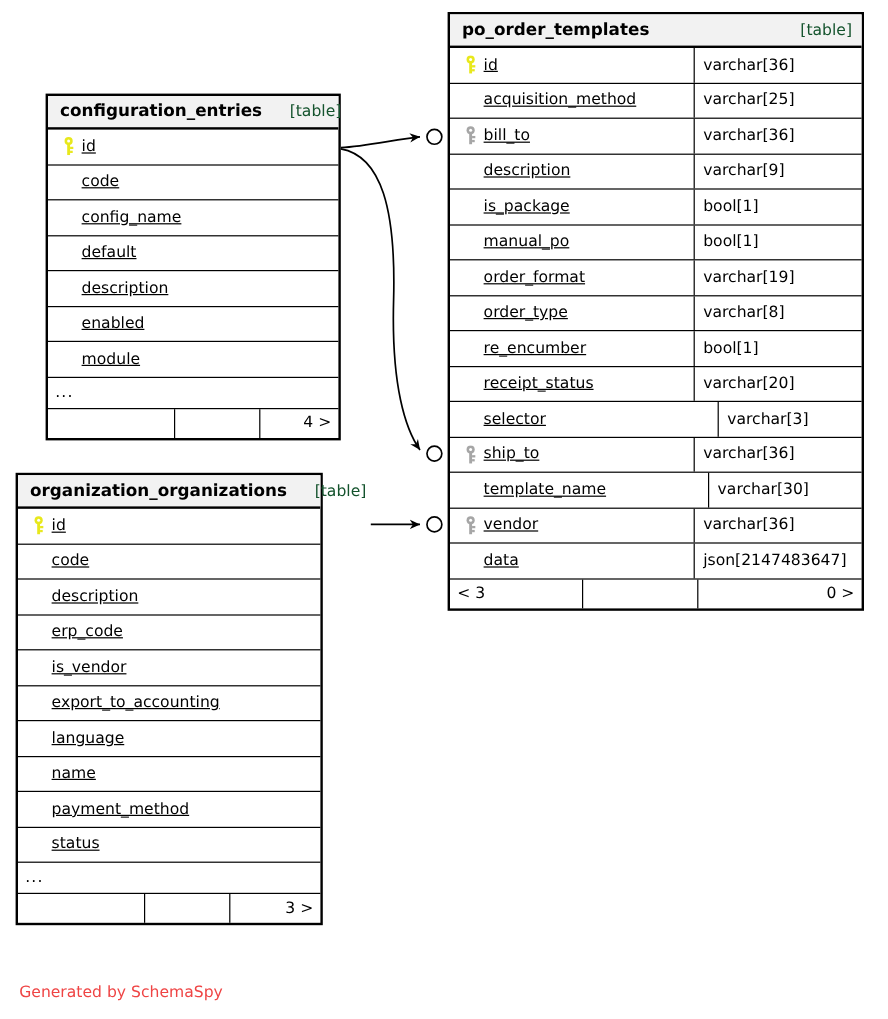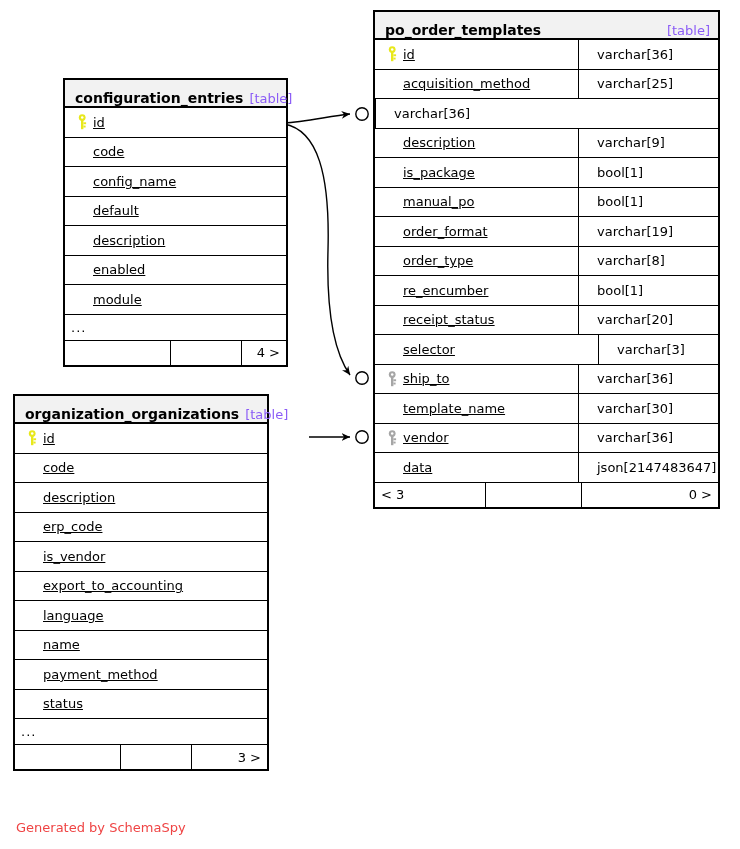--- a/index.html
+++ b/index.html
@@ -36,33 +36,34 @@
     background: #ffffff;
     border: 2px solid #000000;
     box-sizing: border-box;
   }
 
   .table-header {
     background: #f2f2f2;
     border-bottom: 2px solid #000000;
     height: 28px;
     display: flex;
-    align-items: flex-end;
+    align-items: center;
     justify-content: space-between;
     padding: 0 8px 0 10px;
     box-sizing: border-box;
+    gap: 17px;
   }
   .table-title {
     font-weight: bold;
     font-size: 14px;
     white-space: nowrap;
   }
   .table-kind {
     font-size: 13px;
-    color: #8b5cf6;
+    color: #14532d;
     white-space: nowrap;
     padding-left: 6px;
   }
 
   .row {
     display: flex;
     height: 29.5px;
     border-bottom: 1.5px solid #000000;
     box-sizing: border-box;
   }
@@ -75,21 +76,21 @@
     padding-left: 8px;
     box-sizing: border-box;
     min-width: 0;
     overflow: hidden;
     text-decoration: underline;
   }
   .cell-type {
     flex: 0 0 auto;
     display: flex;
     align-items: center;
-    padding-left: 18px;
+    padding-left: 7px;
     border-left: 1.5px solid #000000;
     box-sizing: border-box;
     white-space: nowrap;
   }
 
   .keyslot {
     flex: 0 0 20px;
     display: flex;
     align-items: center;
     justify-content: center;
@@ -183,119 +184,131 @@
       <div class="row">
         <div class="cell-name">
           <span class="keyslot"></span>
           <span class="col-label">acquisition_method</span>
         </div>
         <div class="cell-type" style="width:140px">
           <span>varchar[25]</span>
         </div>
       </div>
       <div class="row">
-        <div class="cell-type" style="width:140px">
-          <span>varchar[36]</span>
-        </div>
-      </div>
-      <div class="row">
-        <div class="cell-name">
-          <span class="keyslot"></span>
-          <span class="col-label">description</span>
-        </div>
-        <div class="cell-type" style="width:140px">
-          <span>varchar[9]</span>
-        </div>
-      </div>
-      <div class="row">
-        <div class="cell-name">
-          <span class="keyslot"></span>
-          <span class="col-label">is_package</span>
-        </div>
-        <div class="cell-type" style="width:140px">
-          <span>bool[1]</span>
-        </div>
-      </div>
-      <div class="row">
-        <div class="cell-name">
-          <span class="keyslot"></span>
-          <span class="col-label">manual_po</span>
-        </div>
-        <div class="cell-type" style="width:140px">
-          <span>bool[1]</span>
-        </div>
-      </div>
-      <div class="row">
-        <div class="cell-name">
-          <span class="keyslot"></span>
-          <span class="col-label">order_format</span>
-        </div>
-        <div class="cell-type" style="width:140px">
-          <span>varchar[19]</span>
-        </div>
-      </div>
-      <div class="row">
-        <div class="cell-name">
-          <span class="keyslot"></span>
-          <span class="col-label">order_type</span>
-        </div>
-        <div class="cell-type" style="width:140px">
-          <span>varchar[8]</span>
-        </div>
-      </div>
-      <div class="row">
-        <div class="cell-name">
-          <span class="keyslot"></span>
-          <span class="col-label">re_encumber</span>
-        </div>
-        <div class="cell-type" style="width:140px">
-          <span>bool[1]</span>
-        </div>
-      </div>
-      <div class="row">
-        <div class="cell-name">
-          <span class="keyslot"></span>
-          <span class="col-label">receipt_status</span>
-        </div>
-        <div class="cell-type" style="width:140px">
-          <span>varchar[20]</span>
-        </div>
-      </div>
-      <div class="row">
-        <div class="cell-name">
-          <span class="keyslot"></span>
-          <span class="col-label">selector</span>
-        </div>
-        <div class="cell-type" style="width:120px">
-          <span>varchar[3]</span>
-        </div>
-      </div>
-      <div class="row">
         <div class="cell-name">
           <span class="keyslot">
             <svg class="key-icon" width="11" height="16" viewBox="0 0 11 16">
               <circle cx="4.2" cy="3.6" r="3.4" fill="#a6a6a6"></circle>
               <circle cx="4.2" cy="3.6" r="1.25" fill="#ffffff"></circle>
               <rect x="3.0" y="5.6" width="2.4" height="9.6" fill="#a6a6a6"></rect>
               <rect x="5.4" y="8.3" width="2.7" height="1.9" fill="#a6a6a6"></rect>
               <rect x="5.4" y="11.6" width="2.2" height="1.9" fill="#a6a6a6"></rect>
             </svg>
           </span>
+          <span class="col-label">bill_to</span>
+        </div>
+        <div class="cell-type" style="width:140px">
+          <span>varchar[36]</span>
+        </div>
+      </div>
+      <div class="row">
+        <div class="cell-name">
+          <span class="keyslot"></span>
+          <span class="col-label">description</span>
+        </div>
+        <div class="cell-type" style="width:140px">
+          <span>varchar[9]</span>
+        </div>
+      </div>
+      <div class="row">
+        <div class="cell-name">
+          <span class="keyslot"></span>
+          <span class="col-label">is_package</span>
+        </div>
+        <div class="cell-type" style="width:140px">
+          <span>bool[1]</span>
+        </div>
+      </div>
+      <div class="row">
+        <div class="cell-name">
+          <span class="keyslot"></span>
+          <span class="col-label">manual_po</span>
+        </div>
+        <div class="cell-type" style="width:140px">
+          <span>bool[1]</span>
+        </div>
+      </div>
+      <div class="row">
+        <div class="cell-name">
+          <span class="keyslot"></span>
+          <span class="col-label">order_format</span>
+        </div>
+        <div class="cell-type" style="width:140px">
+          <span>varchar[19]</span>
+        </div>
+      </div>
+      <div class="row">
+        <div class="cell-name">
+          <span class="keyslot"></span>
+          <span class="col-label">order_type</span>
+        </div>
+        <div class="cell-type" style="width:140px">
+          <span>varchar[8]</span>
+        </div>
+      </div>
+      <div class="row">
+        <div class="cell-name">
+          <span class="keyslot"></span>
+          <span class="col-label">re_encumber</span>
+        </div>
+        <div class="cell-type" style="width:140px">
+          <span>bool[1]</span>
+        </div>
+      </div>
+      <div class="row">
+        <div class="cell-name">
+          <span class="keyslot"></span>
+          <span class="col-label">receipt_status</span>
+        </div>
+        <div class="cell-type" style="width:140px">
+          <span>varchar[20]</span>
+        </div>
+      </div>
+      <div class="row">
+        <div class="cell-name">
+          <span class="keyslot"></span>
+          <span class="col-label">selector</span>
+        </div>
+        <div class="cell-type" style="width:120px">
+          <span>varchar[3]</span>
+        </div>
+      </div>
+      <div class="row">
+        <div class="cell-name">
+          <span class="keyslot">
+            <svg class="key-icon" width="11" height="16" viewBox="0 0 11 16">
+              <circle cx="4.2" cy="3.6" r="3.4" fill="#a6a6a6"></circle>
+              <circle cx="4.2" cy="3.6" r="1.25" fill="#ffffff"></circle>
+              <rect x="3.0" y="5.6" width="2.4" height="9.6" fill="#a6a6a6"></rect>
+              <rect x="5.4" y="8.3" width="2.7" height="1.9" fill="#a6a6a6"></rect>
+              <rect x="5.4" y="11.6" width="2.2" height="1.9" fill="#a6a6a6"></rect>
+            </svg>
+          </span>
           <span class="col-label">ship_to</span>
         </div>
         <div class="cell-type" style="width:140px">
           <span>varchar[36]</span>
         </div>
       </div>
       <div class="row">
         <div class="cell-name">
           <span class="keyslot"></span>
           <span class="col-label">template_name</span>
         </div>
-        <div class="cell-type" style="width:140px">
+        <div class="cell-type" style="width:128px">
           <span>varchar[30]</span>
         </div>
       </div>
       <div class="row">
         <div class="cell-name">
           <span class="keyslot">
             <svg class="key-icon" width="11" height="16" viewBox="0 0 11 16">
               <circle cx="4.2" cy="3.6" r="3.4" fill="#a6a6a6"></circle>
               <circle cx="4.2" cy="3.6" r="1.25" fill="#ffffff"></circle>
               <rect x="3.0" y="5.6" width="2.4" height="9.6" fill="#a6a6a6"></rect>
@@ -319,21 +332,21 @@
         </div>
       </div>
       <div class="row-footer">
         <div class="foot-cell foot-left" style="width:110px">&lt; 3</div>
         <div class="foot-cell" style="width:96px"></div>
         <div class="foot-cell foot-right" style="flex:1 1 auto">0 &gt;</div>
       </div>
     </div>
 </div>
 
-<div class="table-box" id="tbl-cfg" style="left:38px; top:78px; width:225px;margin-left:25px;">
+<div class="table-box" id="tbl-cfg" style="left:38px; top:78px; width:246px;">
   <div class="table-header">
     <span class="table-title">configuration_entries</span>
     <span class="table-kind">[table]</span>
   </div>
   <div class="table-body">
       <div class="row">
         <div class="cell-name">
           <span class="keyslot">
             <svg class="key-icon" width="11" height="16" viewBox="0 0 11 16">
               <circle cx="4.2" cy="3.6" r="3.4" fill="#e8e81c"></circle>

